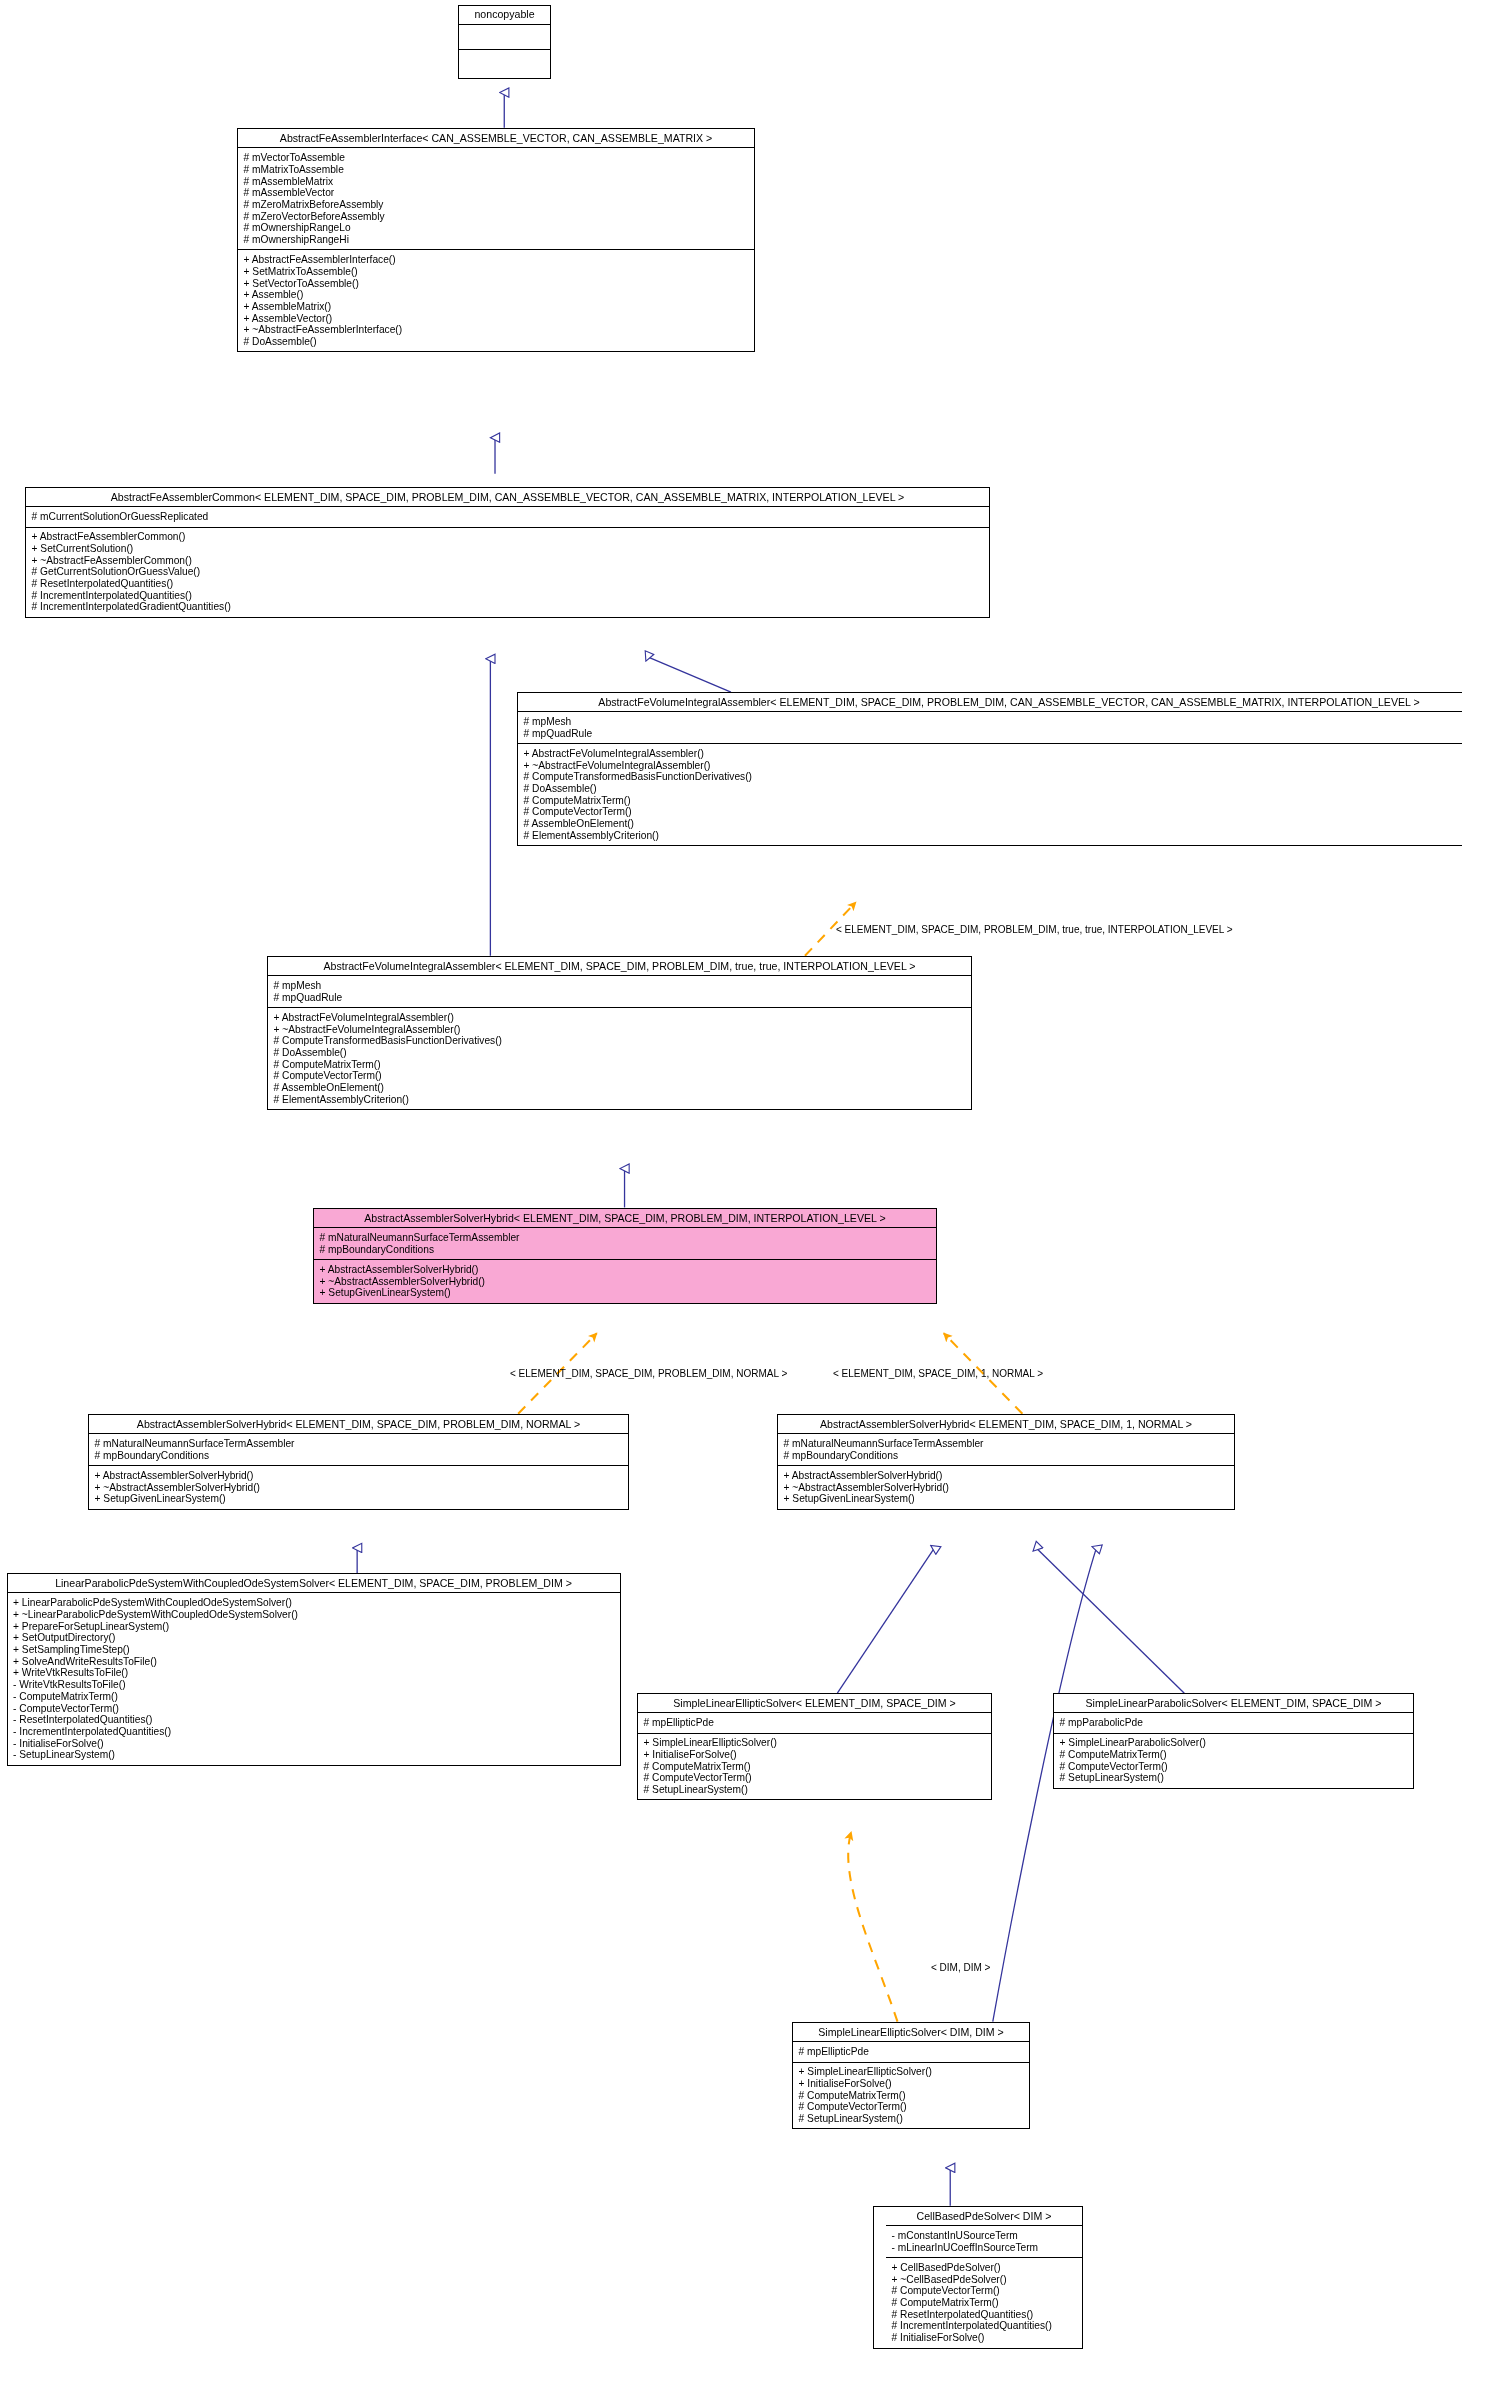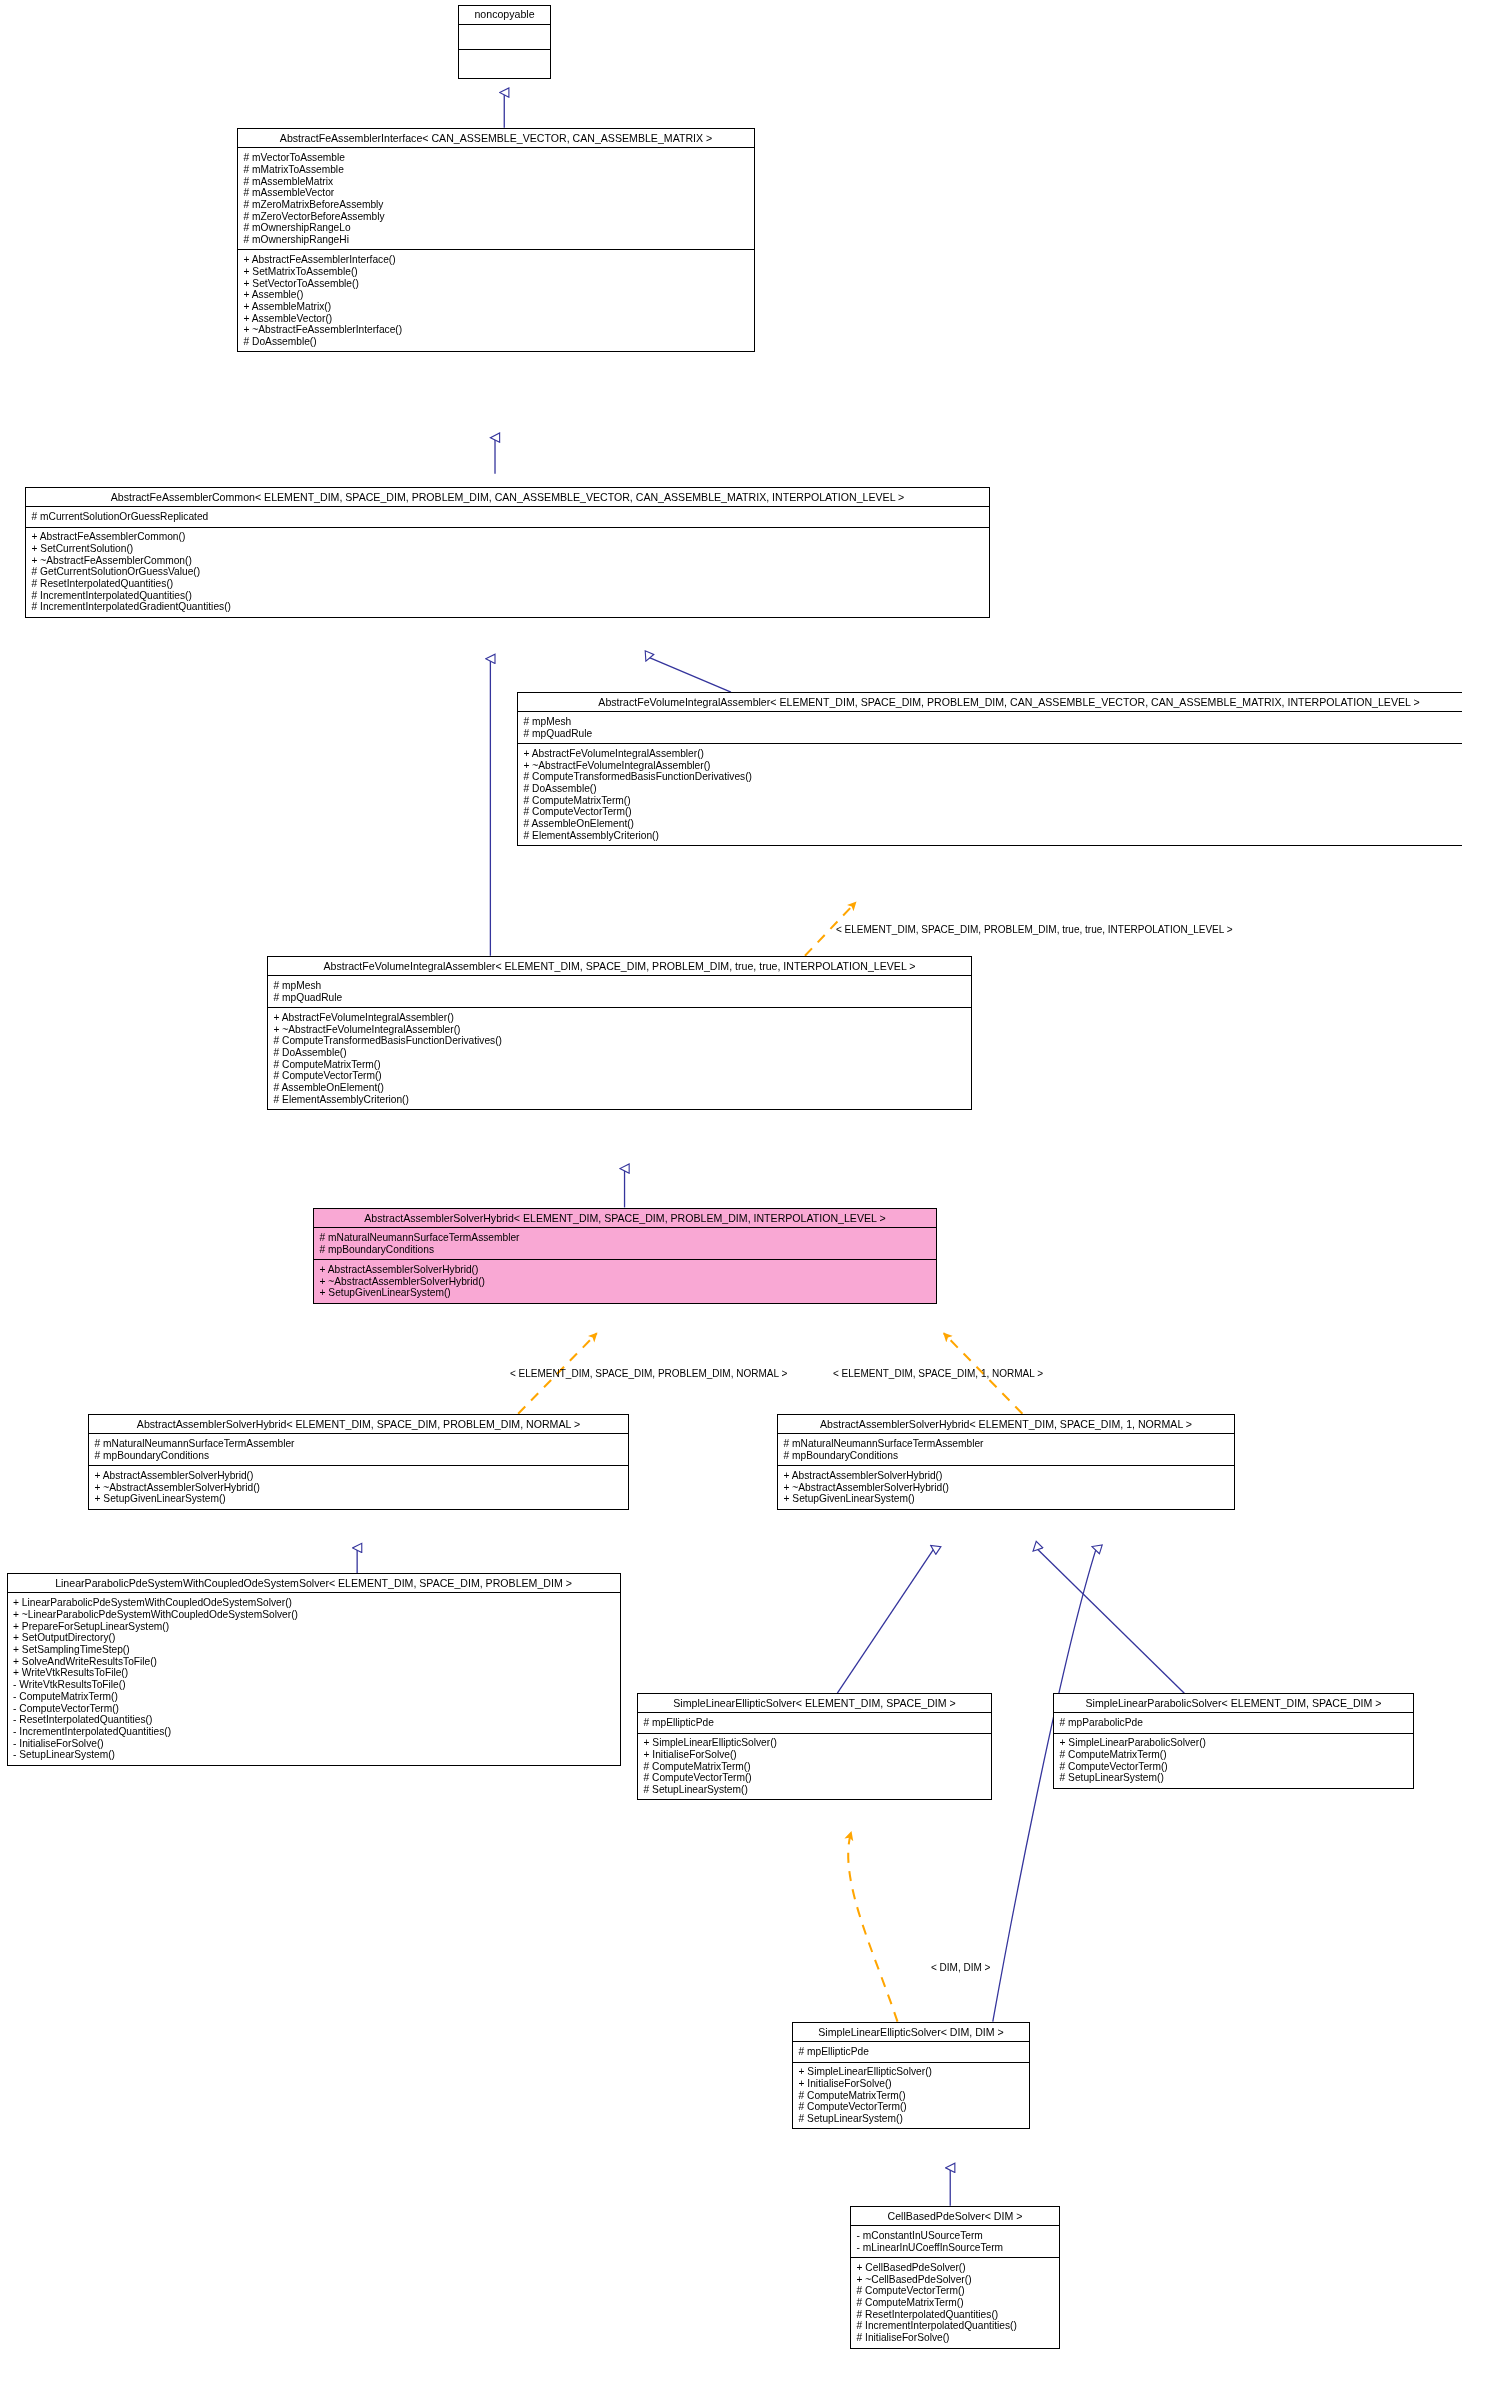--- a/index.html
+++ b/index.html
@@ -291,21 +291,21 @@
     </div>
     <div class="compartment">
       <div class="row">+ SimpleLinearEllipticSolver()</div>
       <div class="row">+ InitialiseForSolve()</div>
       <div class="row"># ComputeMatrixTerm()</div>
       <div class="row"># ComputeVectorTerm()</div>
       <div class="row"># SetupLinearSystem()</div>
     </div>
   </div>
 
-  <div class="node" style="left:850px; top:2206px; width:210px;">
+  <div class="node" style="left:873px; top:2206px; width:210px;padding-left:12px;">
     <div class="title">CellBasedPdeSolver&lt; DIM &gt;</div>
     <div class="compartment">
       <div class="row">- mConstantInUSourceTerm</div>
       <div class="row">- mLinearInUCoeffInSourceTerm</div>
     </div>
     <div class="compartment">
       <div class="row">+ CellBasedPdeSolver()</div>
       <div class="row">+ ~CellBasedPdeSolver()</div>
       <div class="row"># ComputeVectorTerm()</div>
       <div class="row"># ComputeMatrixTerm()</div>

